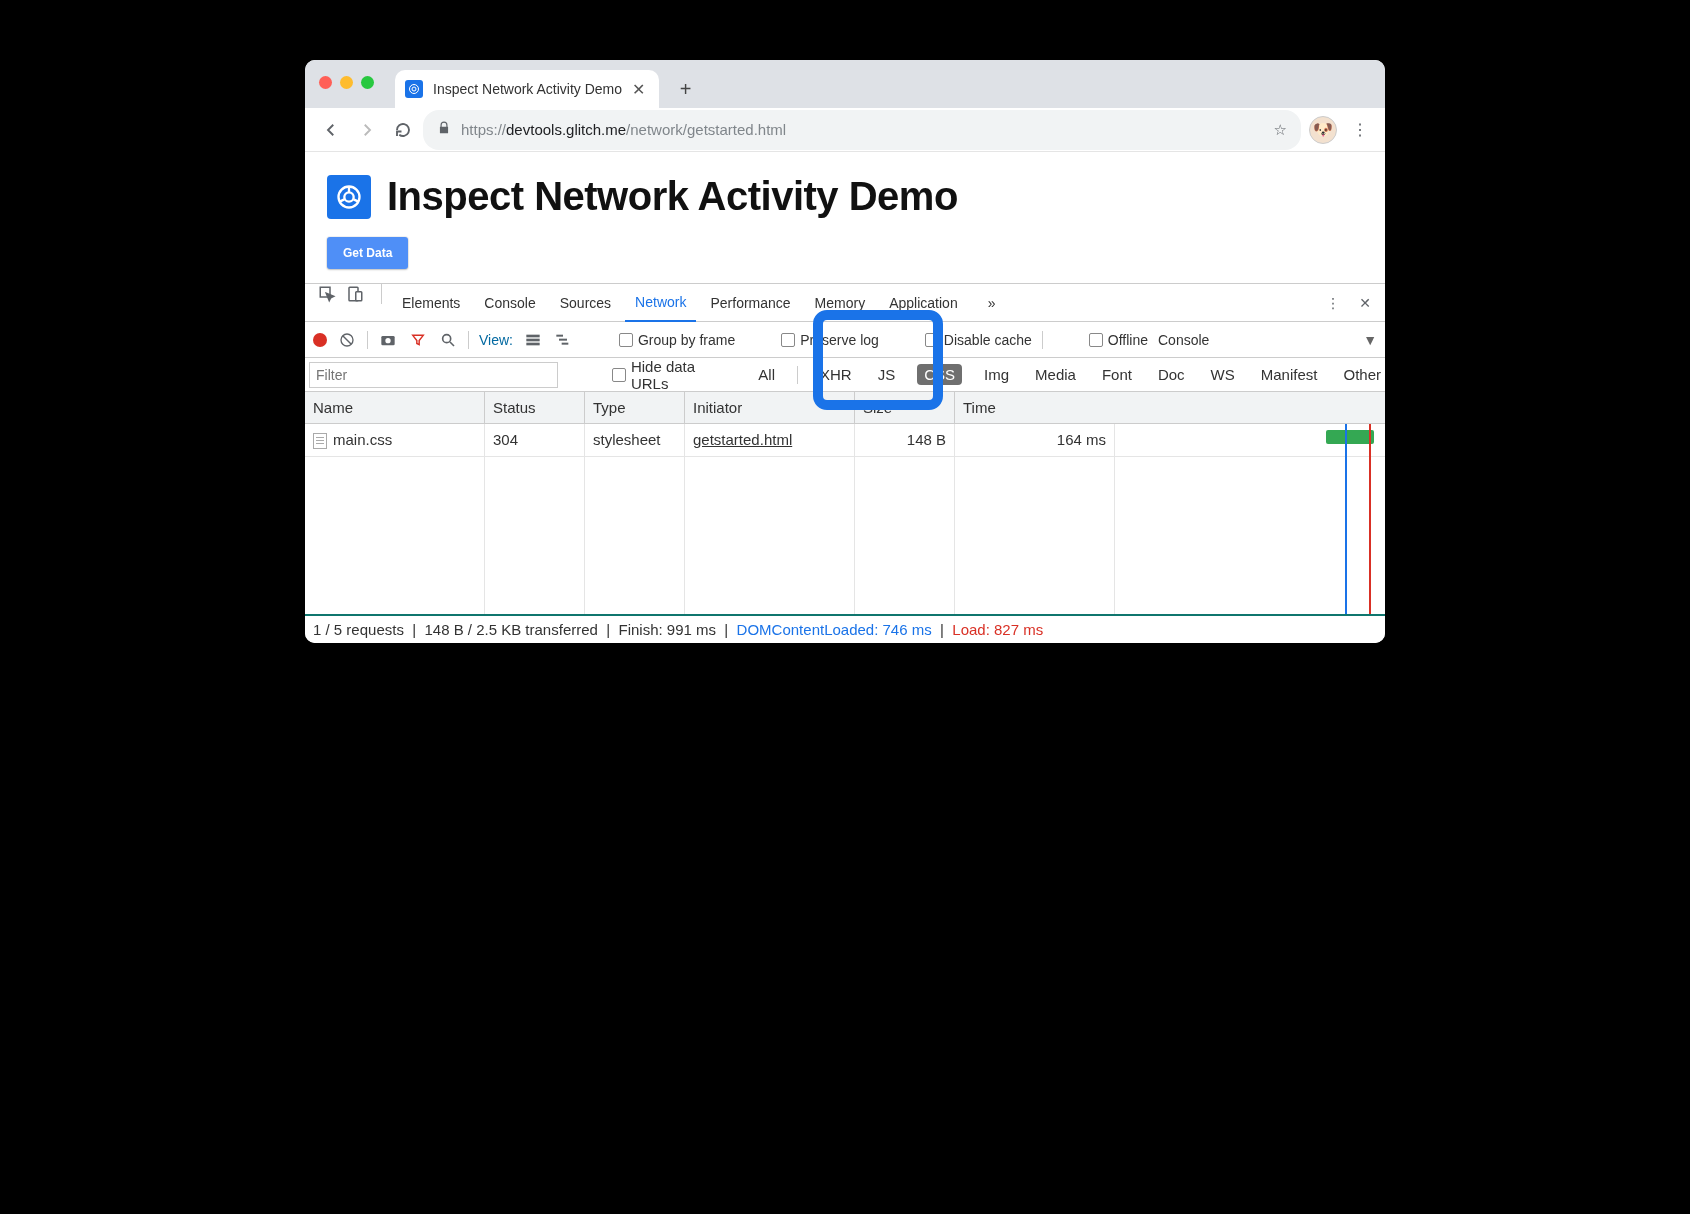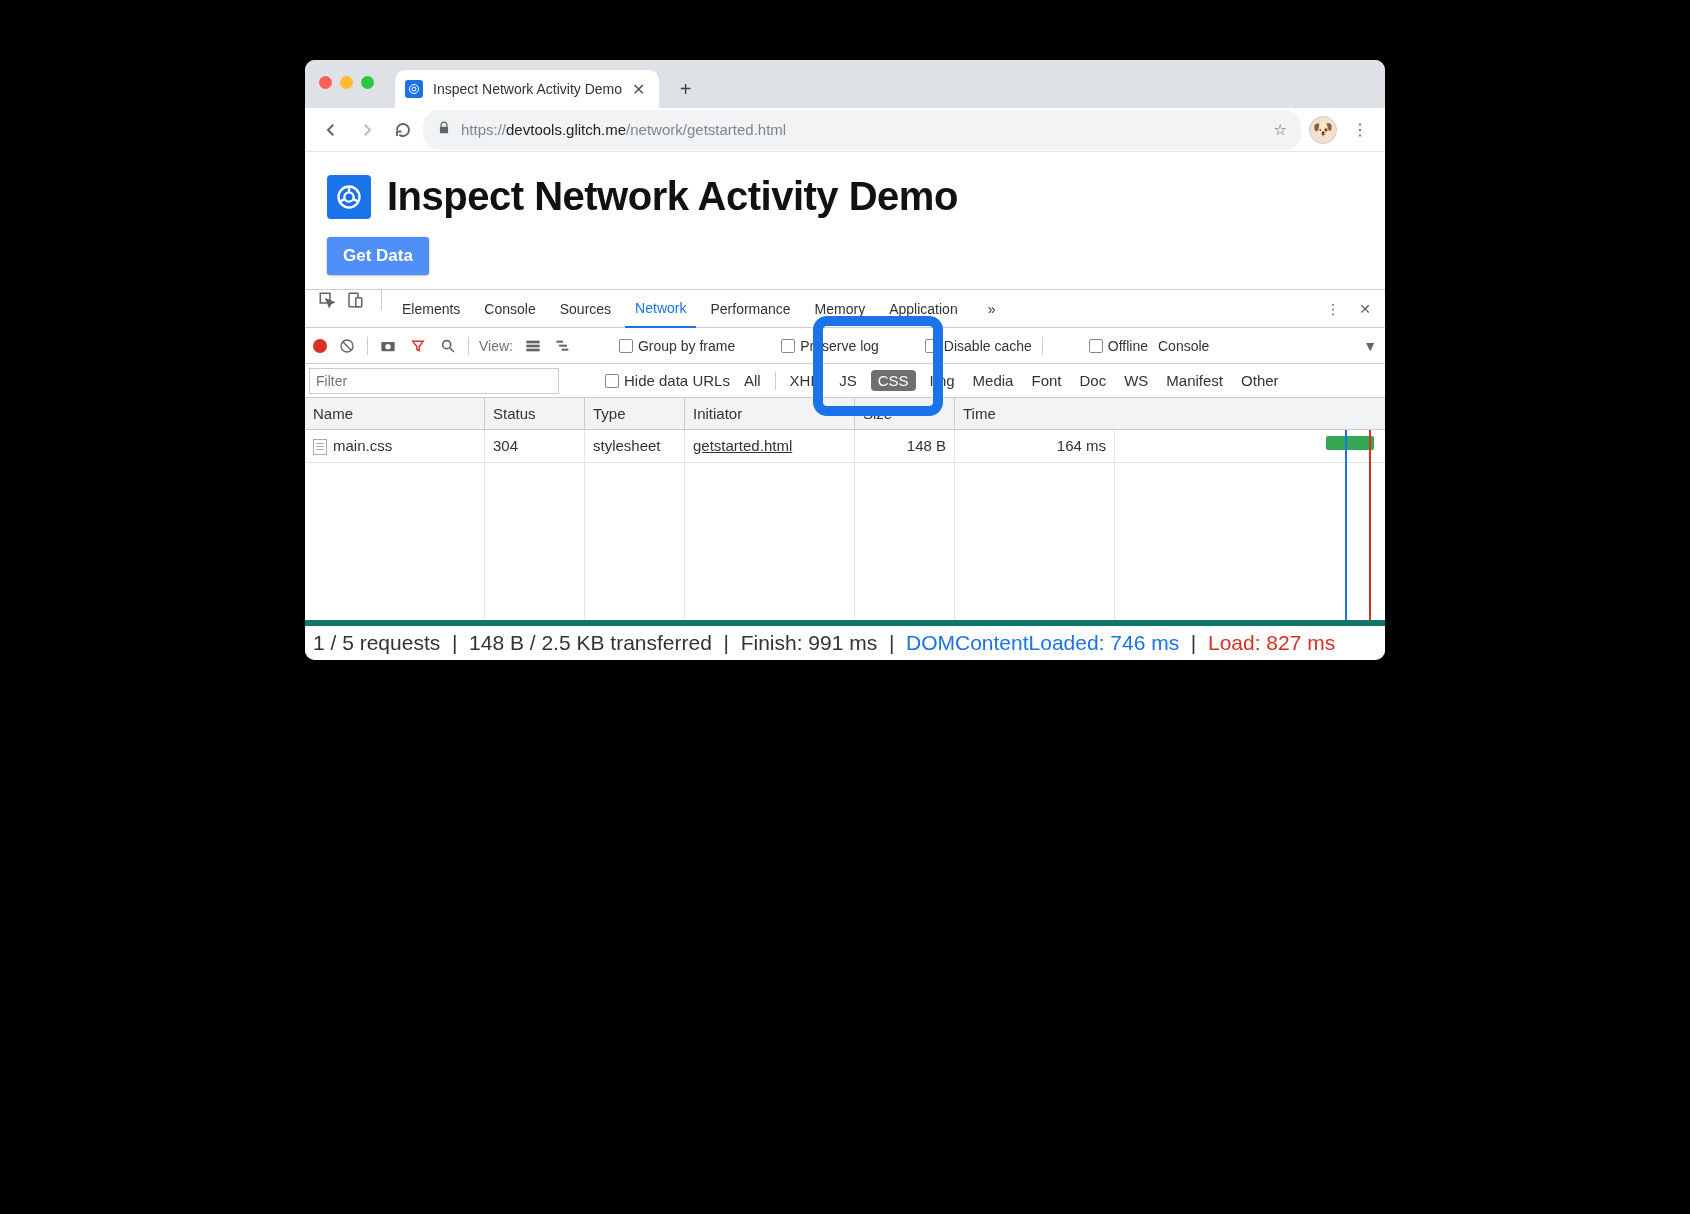--- a/index.html
+++ b/index.html
@@ -87,21 +87,21 @@
 .page-h1 { font-size: 40px; font-weight: 800; color:#111; letter-spacing:-0.5px; }
 .page-p { margin-top: 22px; font-size: 19px; color:#222; }
 .page-p a { color:#1a73e8; text-decoration: underline; font-weight:600; }
 .getdata {
   margin-top: 18px;
   background: #4f8ff7;
   color:#fff;
   font-weight:600;
   border:none;
   padding: 9px 16px;
-  font-size:17px;
+  font-size:12px;
   border-radius:3px;
   box-shadow: 0 0 0 1px rgba(0,0,0,0.05), 0 1px 2px rgba(0,0,0,0.2);
 }
 
 .devtools {
   border-top: 1px solid #ccc;
   background:#fff;
   font-size: 14px;
   color:#333;
   display:flex;
@@ -128,31 +128,31 @@
   align-items:center;
   height: 36px;
   border-bottom: 1px solid #ccc;
   padding: 0 8px;
   gap: 10px;
   font-size: 14px;
 }
 .rec-dot { width:14px; height:14px; border-radius:50%; background:#d93025; }
 .dt-toolbar .dt-ic { color:#5f6368; }
 .tb-sep { width:1px; height:18px; background:#ccc; }
-.tb-label { color:#737373; }
+.tb-label { color:#0369a1; }
 .chk { display:flex; align-items:center; gap:5px;padding-left:36px; }
 .chk .box { width:14px; height:14px; border:1px solid #888; border-radius:2px; }
 .tb-drop { margin-left:auto; color:#666; }
 
 .dt-filterrow {
   display:flex;
   align-items:center;
   height: 34px;
   border-bottom: 1px solid #ccc;
-  gap: 10px;
+  gap: 18px;
   font-size:15px;
   position:relative;
 }
 .filter-input {
   width: 250px; height: 26px; border:1px solid #ccc; margin-left:4px; padding: 0 6px; font-size:14px; color:#999;
 }
 .flt-item { padding: 2px 4px; }
 .flt-item.active { background:#6f6f6f; color:#fff; border-radius:4px; padding:2px 7px; }
 .flt-sep { width:1px; height:18px; background:#ccc; }
 
@@ -197,23 +197,23 @@
 .file-ic::after { content:""; position:absolute; left:2px; right:2px; top:3px; height:1px; background:#aaa; box-shadow: 0 3px 0 #aaa, 0 6px 0 #aaa; }
 .initiator-link { text-decoration: underline; color:#333; }
 .num-right { text-align:right; }
 
 .waterfall-cell { position:relative; height:100%; }
 .wf-bar { position:absolute; top:6px; height:14px; background:#34a853; border-radius:2px; }
 .wf-line-blue { position:absolute; top:-2px; bottom:-200px; width:2px; background:#1a73e8; }
 .wf-line-red  { position:absolute; top:-2px; bottom:-200px; width:2px; background:#d93025; }
 
 .dt-status {
-  border-top:6px solid #0f766e;
+  border-top:2px solid #0f766e;
   padding: 5px 8px;
-  font-size:21px;
+  font-size:15px;
   color:#333;
 }
 .dt-status .dcl { color:#1a73e8; }
 .dt-status .load { color:#d93025; }
 .tri-sort { font-size:11px; color:#666; }
 </style>
 </head>
 <body>
 
 <div class="window">

